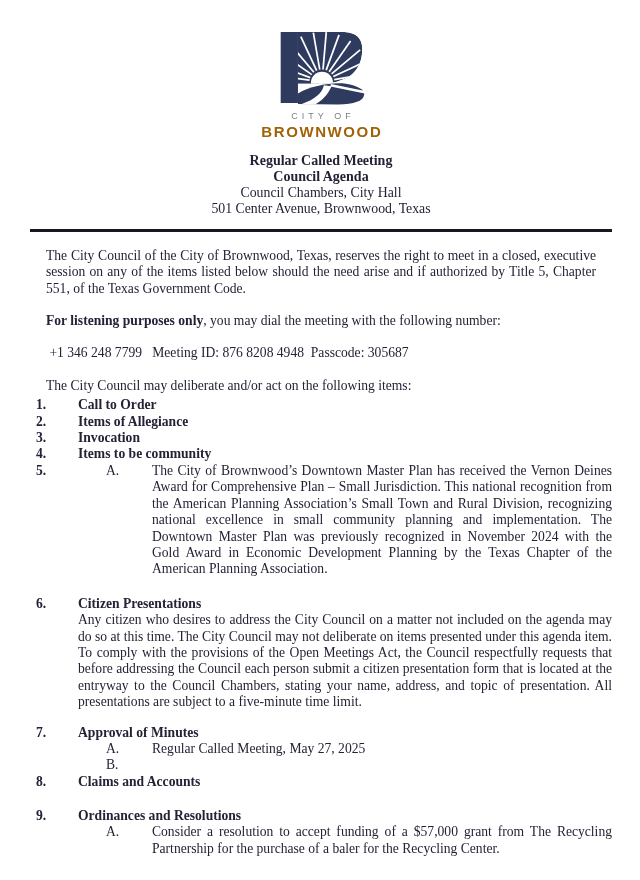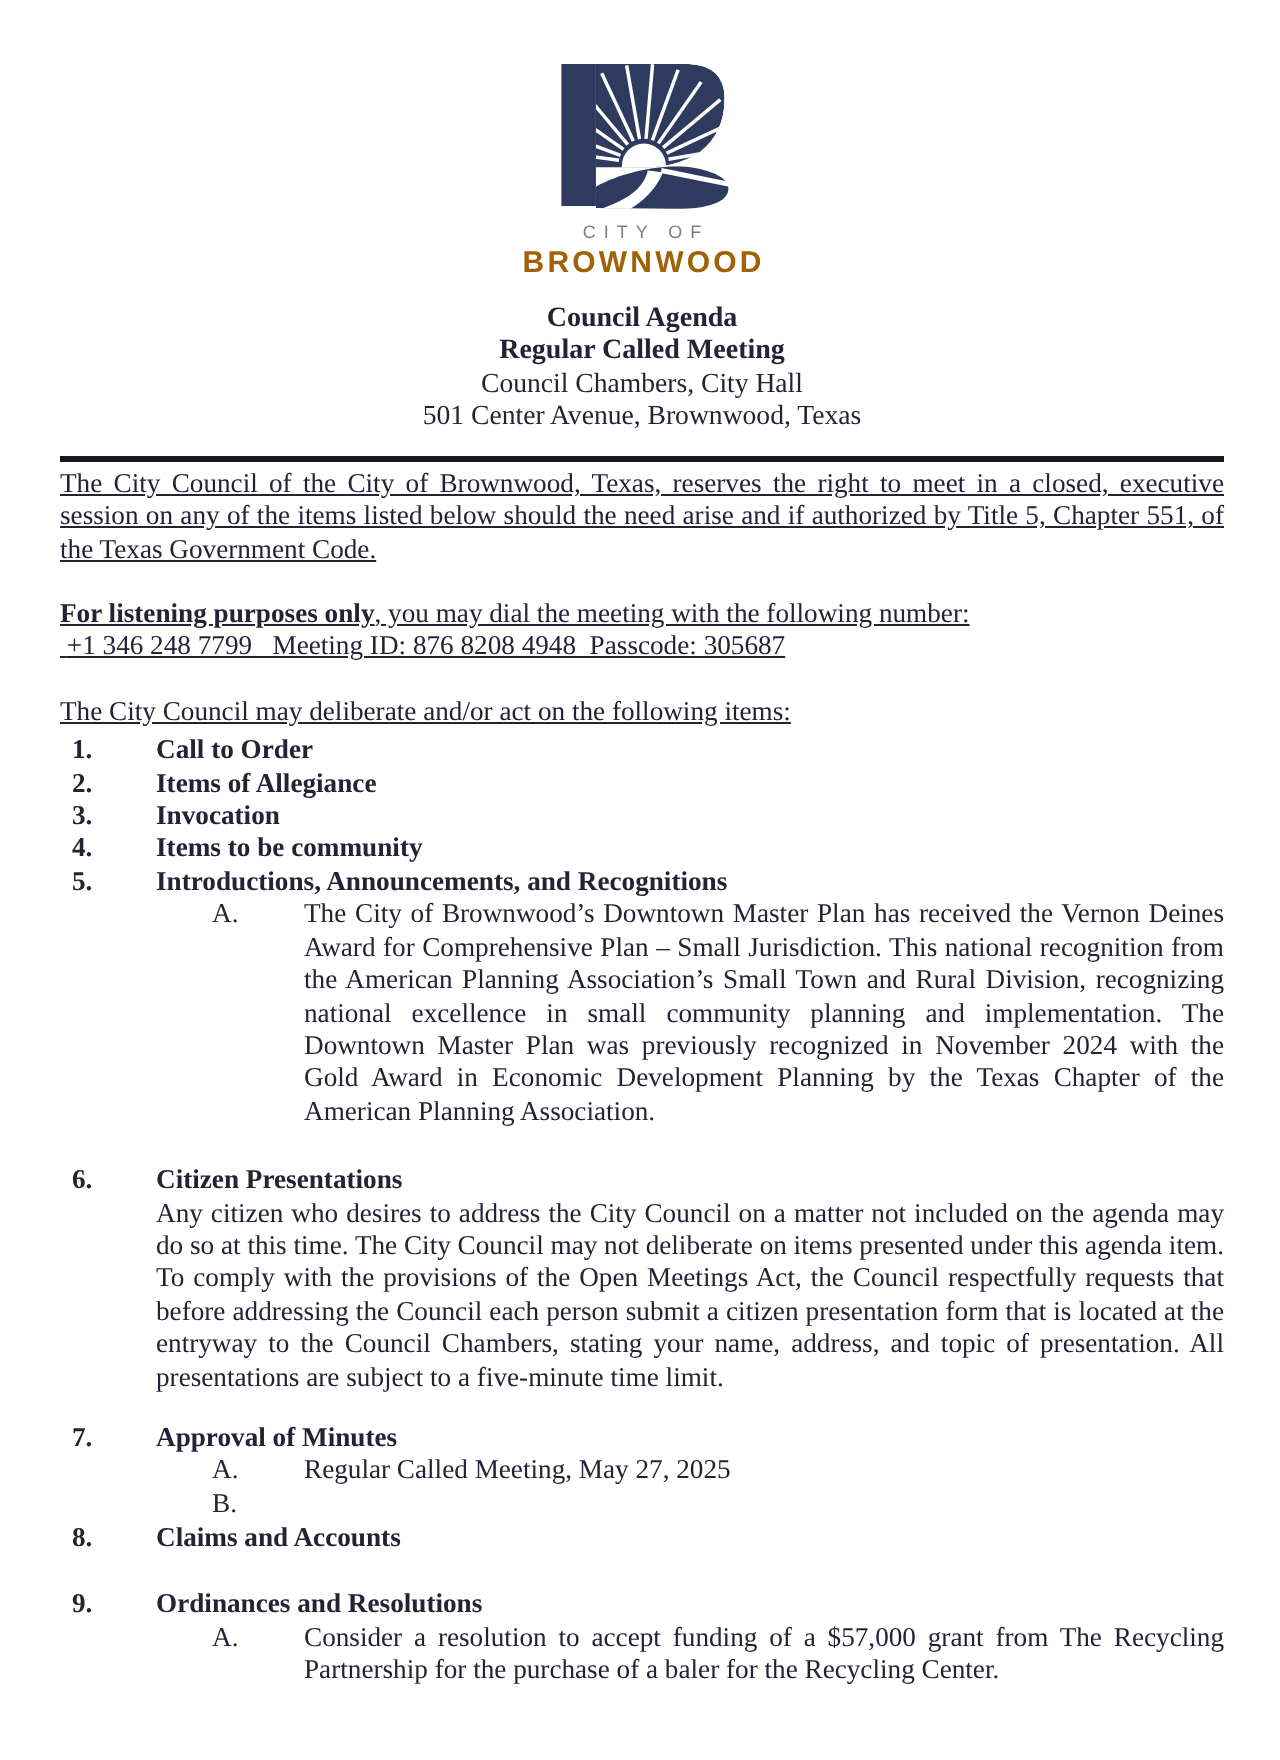--- a/index.html
+++ b/index.html
@@ -30,21 +30,21 @@
     font-size:15px;font-weight:700;letter-spacing:1.6px;padding-left:1.6px;
     color:#a16207;margin-top:0;
   }
   .header-lines{margin-top:11px;line-height:16px;font-size:13.8px;}
   .hl{white-space:nowrap;}
   .hl.bold{font-weight:700;font-size:14px;}
   
   .rule{border:none;border-top:3px solid #17171f;margin:12px 0 3px 0;}
   
   .just{text-align:justify;}
-  p{margin:0;text-decoration:underline;}
+  p{margin:16px;}
   .listening{margin-top:16px;}
   .dial{white-space:pre-wrap;}
   .deliberate{margin-top:16px;margin-bottom:3px;}
   
   .agenda-item{position:relative;padding-left:48px;}
   .item-title{font-weight:700;}
   .item-num{position:absolute;left:6px;top:0;font-weight:700;}
   .sub{position:relative;padding-left:74px;text-align:justify;font-weight:400;}
   .sub-letter{position:absolute;left:28px;top:0;}
   .item-body{text-align:justify;font-weight:400;}
@@ -91,22 +91,22 @@
 
         <line x1="60" y1="59.5" x2="97" y2="67" stroke="#ffffff" stroke-width="2.6"></line>
 
         <path d="M30,79 C44,74 51,68 53,59.5 L61,60.5 C57,70 50,76 44,79.5 Z" fill="#ffffff"></path>
       </svg>
       <div class="logo-cityof">CITY OF</div>
       <div class="logo-name">BROWNWOOD</div>
     </div>
 
     <div class="header-lines">
+      <div class="hl bold">Regular Called Meeting</div>
       <div class="hl bold">Council Agenda</div>
-      <div class="hl bold">Regular Called Meeting</div>
       <div class="hl">Council Chambers, City Hall</div>
       <div class="hl">501 Center Avenue, Brownwood, Texas</div>
     </div>
   </div>
 
   <hr class="rule">
 
   <p class="just">The City Council of the City of Brownwood, Texas, reserves the right to meet in a closed, executive session on any of the items listed below should the need arise and if authorized by Title 5, Chapter 551, of the Texas Government Code.</p>
 
   <p class="listening"><b>For listening purposes only</b><span>, you may dial the meeting with the following number:</span></p>
@@ -131,21 +131,20 @@
       <div class="item-title">Invocation</div>
     </div>
 
     <div class="agenda-item">
       <span class="item-num">4.</span>
       <div class="item-title">Items to be community</div>
     </div>
 
     <div class="agenda-item">
       <span class="item-num">5.</span>
-      <div class="item-title">Introductions, Announcements, and Recognitions</div>
       <div class="sub">
         <span class="sub-letter">A.</span>
         <span>The City of Brownwood’s Downtown Master Plan has received the Vernon Deines Award for Comprehensive Plan – Small Jurisdiction. This national recognition from the American Planning Association’s Small Town and Rural Division, recognizing national excellence in small community planning and implementation. The Downtown Master Plan was previously recognized in November 2024 with the Gold Award in Economic Development Planning by the Texas Chapter of the American Planning Association.</span>
       </div>
     </div>
 
     <div class="agenda-item mt18">
       <span class="item-num">6.</span>
       <div class="item-title">Citizen Presentations</div>
       <div class="item-body">Any citizen who desires to address the City Council on a matter not included on the agenda may do so at this time. The City Council may not deliberate on items presented under this agenda item.  To comply with the provisions of the Open Meetings Act, the Council respectfully requests that before addressing the Council each person submit a citizen presentation form that is located at the entryway to the Council Chambers, stating your name, address, and topic of presentation.  All presentations are subject to a five-minute time limit.</div>

